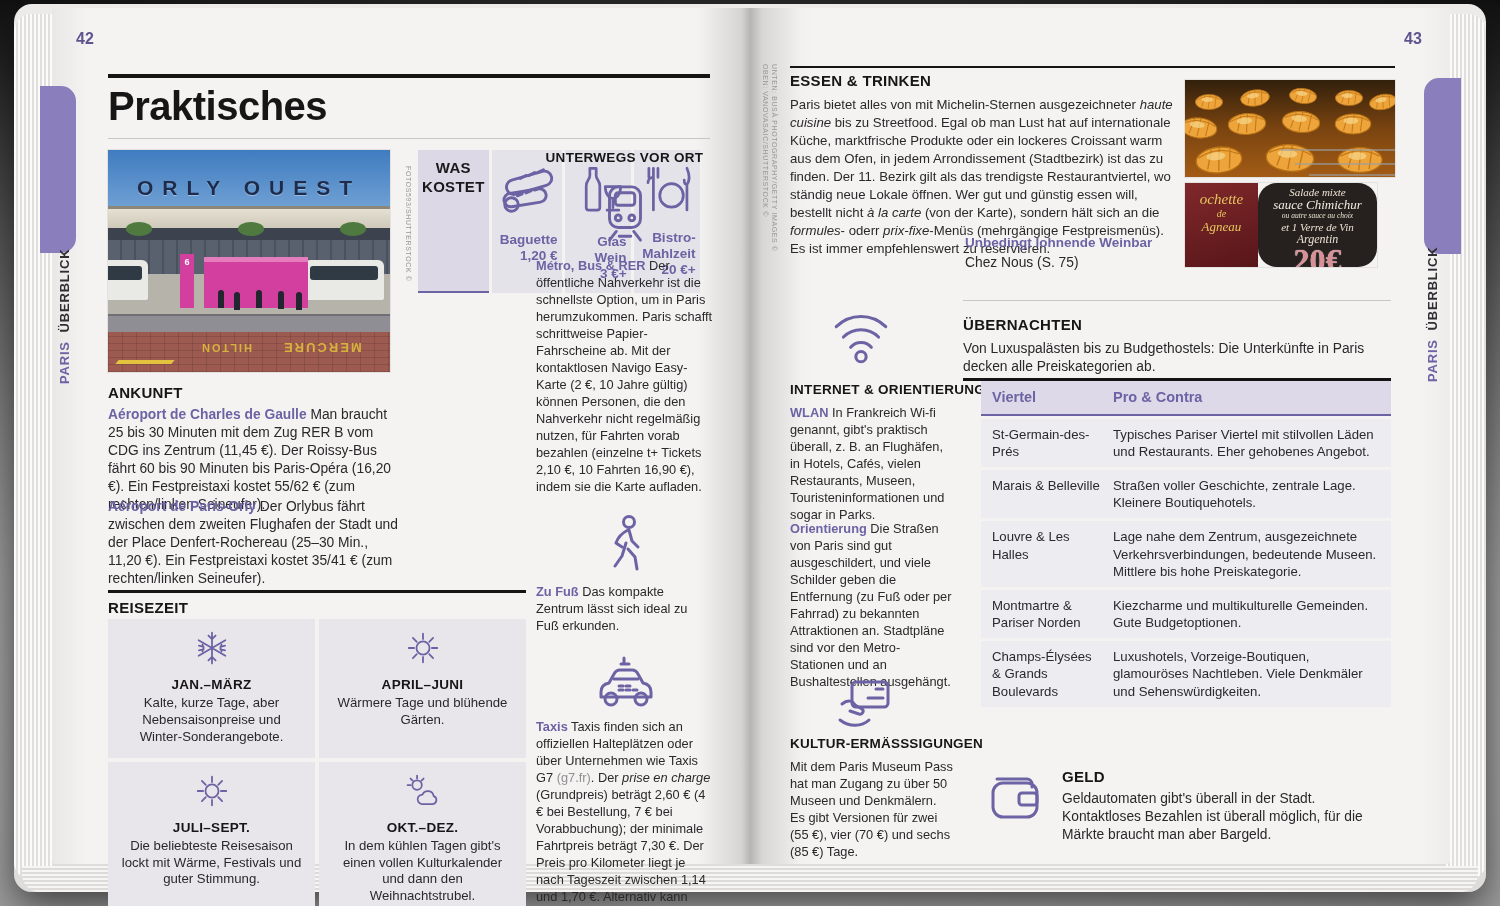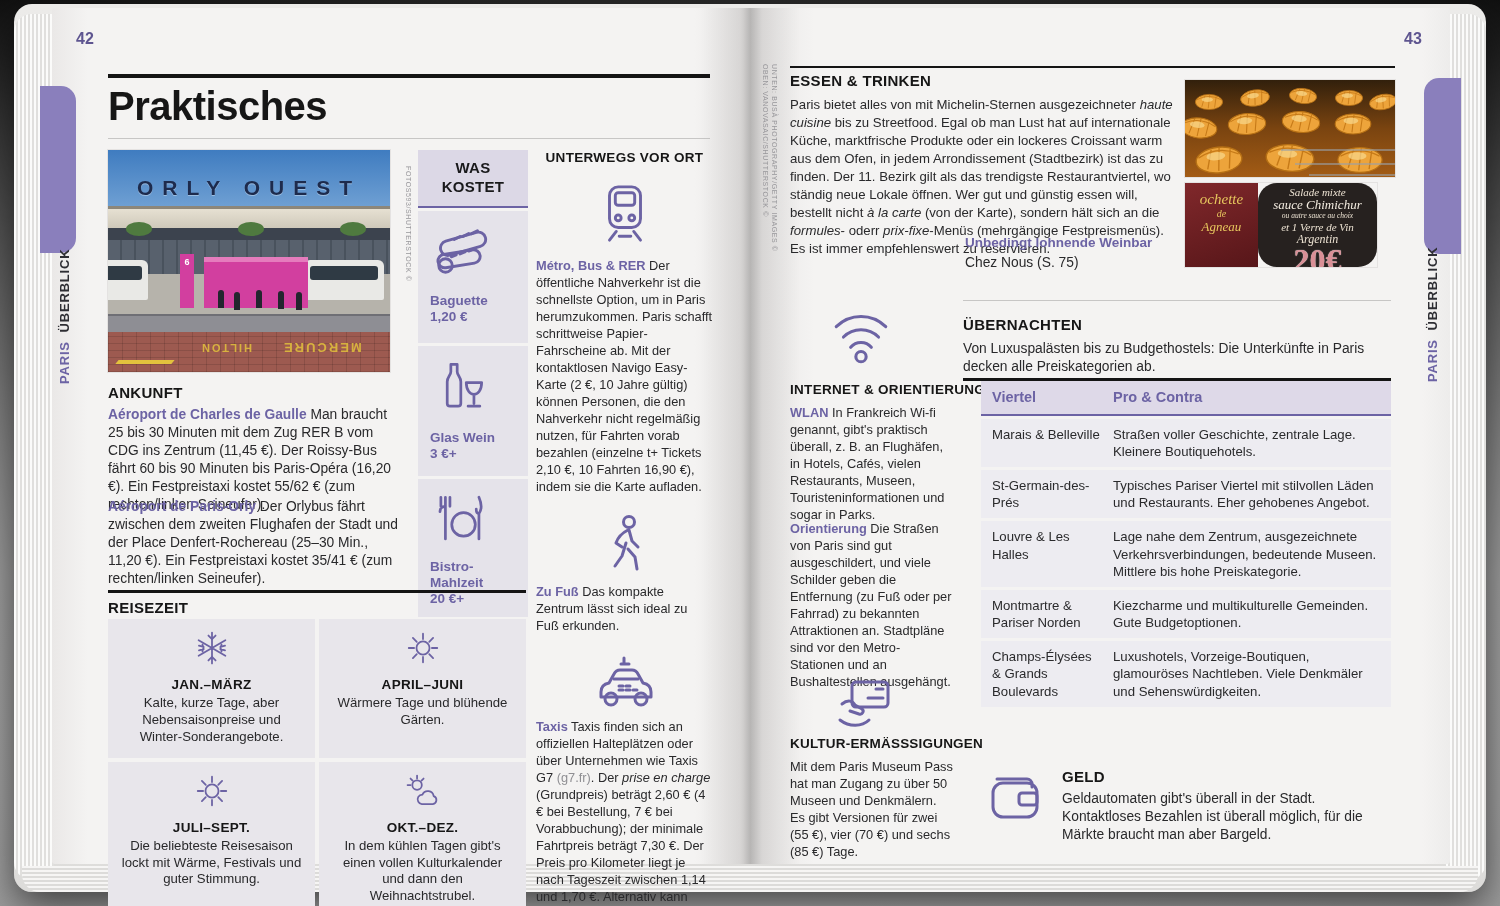--- a/index.html
+++ b/index.html
@@ -65,24 +65,24 @@
   .orly .person { position:absolute; width:6px; height:18px; background:#23262e; border-radius:3px 3px 0 0; bottom:0; }
   .orly .road { position:absolute; top:164px; left:0; right:0; height:18px; background:#8e8e94; border-top:2px solid #6f6f75; }
   .orly .plaza { position:absolute; top:182px; left:0; right:0; bottom:0; background:#9d5a50;
     background-image:repeating-linear-gradient(90deg,rgba(0,0,0,.12) 0 1px,transparent 1px 14px),
                      repeating-linear-gradient(0deg,rgba(0,0,0,.12) 0 1px,transparent 1px 7px); }
   .orly .roadtext { position:absolute; color:#e3c23d; font-weight:800; transform:rotate(180deg); opacity:.85; letter-spacing:2px; }
   .orly .arrow { position:absolute; left:14px; bottom:8px; width:56px; height:16px;
     border-bottom:4px solid #e3c23d; transform:skewX(-40deg); }
 
   
-  .wk { left:418px; top:150px; width:110px; display:flex; flex-direction:column; gap:3px; }
+  .wk { left:418px; top:150px; width:110px; display:flex; gap:3px; }
   .wk .hd { background:#dcd8e6; text-align:center; font-weight:bold; font-size:15px; letter-spacing:.3px;
     color:#19191b; padding:9px 4px; line-height:1.25; border-bottom:2px solid #6c63a4; }
-  .wk .cell { background:#e5e3ea; text-align:left; padding:12px 12px 10px; }
+  .wk .cell { background:#e5e3ea; text-align:right; padding:12px 4px 10px; }
   .wk .cell .lbl { color:#6c63a4; font-weight:bold; font-size:13.5px; line-height:1.2; margin-top:8px; }
 
   
   .uw { left:536px; top:150px; width:177px; }
   .uw h4 { text-align:center; }
   .uw .icon { display:block; margin:16px auto 10px; }
 
   
   .rz-rule { left:108px; top:590px; width:418px; height:3px; }
   .rz-head { left:108px; top:599px; }
@@ -363,26 +363,26 @@
 
   <div class="abs rule-gray" style="left:963px;top:300px;width:428px;height:1px;"></div>
   <div class="abs kicker" style="left:963px;top:316px;">ÜBERNACHTEN</div>
   <div class="abs para" style="left:963px;top:340px;width:430px;">Von Luxuspalästen bis zu Budgethostels: Die Unterkünfte in Paris decken alle Preiskategorien ab.</div>
   <div class="abs tbl">
     <div class="trow hdr">
       <div class="tc1">Viertel</div>
       <div class="tc2">Pro &amp; Contra</div>
     </div>
     <div class="trow">
+      <div class="tc1">St-Germain-des-Prés</div>
+      <div class="tc2">Typisches Pariser Viertel mit stilvollen Läden und Restaurants. Eher gehobenes Angebot.</div>
+    </div>
+    <div class="trow">
       <div class="tc1">Marais &amp; Belleville</div>
       <div class="tc2">Straßen voller Geschichte, zentrale Lage. Kleinere Boutiquehotels.</div>
-    </div>
-    <div class="trow">
-      <div class="tc1">St-Germain-des-Prés</div>
-      <div class="tc2">Typisches Pariser Viertel mit stilvollen Läden und Restaurants. Eher gehobenes Angebot.</div>
     </div>
     <div class="trow">
       <div class="tc1">Louvre &amp; Les Halles</div>
       <div class="tc2">Lage nahe dem Zentrum, ausgezeichnete Verkehrsverbindungen, bedeutende Museen. Mittlere bis hohe Preiskategorie.</div>
     </div>
     <div class="trow">
       <div class="tc1">Montmartre &amp; Pariser Norden</div>
       <div class="tc2">Kiezcharme und multikulturelle Gemeinden. Gute Budgetoptionen.</div>
     </div>
     <div class="trow">

